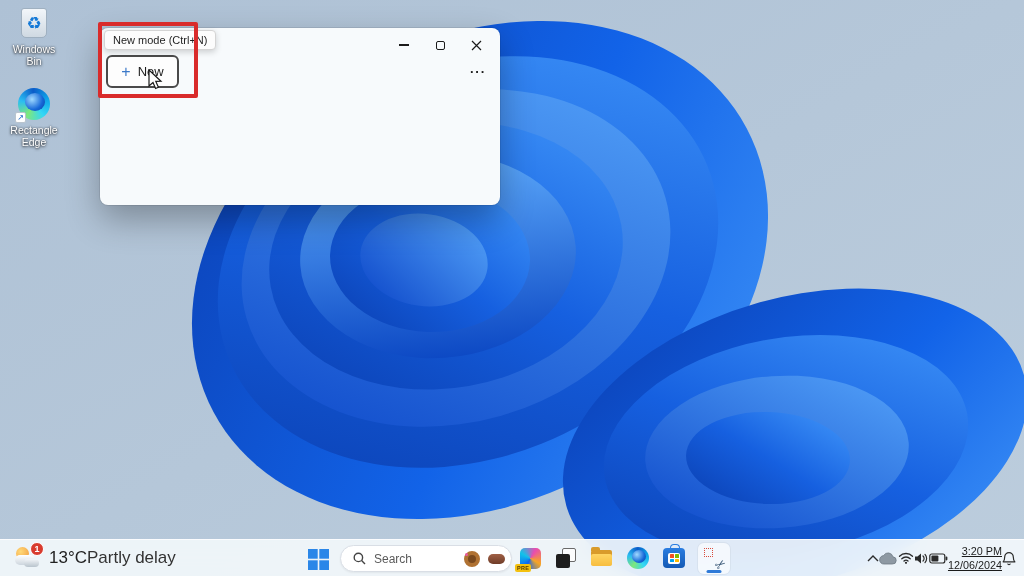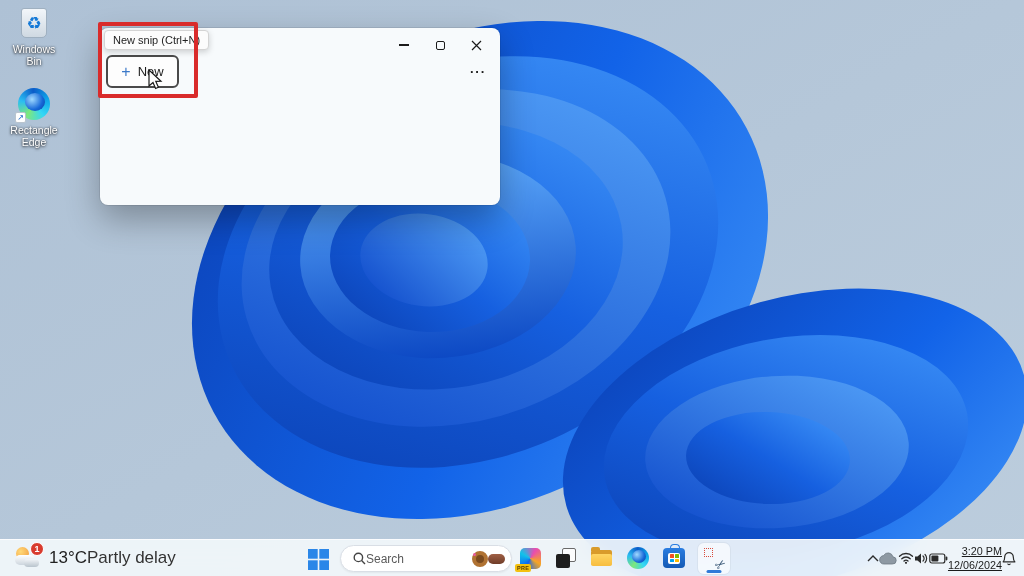--- a/index.html
+++ b/index.html
@@ -60,21 +60,21 @@
   .w-cloud{position:absolute;left:1px;top:10px;width:20px;height:10px;border-radius:10px;
     background:linear-gradient(180deg,#ffffff,#cdd6de);box-shadow:8px-2px 0 -2px #e8edf2;}
   .w-cloud2{position:absolute;left:10px;top:14px;width:15px;height:8px;border-radius:8px;
     background:linear-gradient(180deg,#f2f5f8,#b9c4cd);}
   .w-badge{position:absolute;right:-3px;top:-3px;min-width:14px;height:14px;border-radius:50%;background:#d83b2e;
     border:1.5px solid #fff;color:#fff;font-size:9px;font-weight:700;display:flex;align-items:center;justify-content:center;}
   .w-text{display:flex;flex-direction:row;justify-content:space-between;font-size:17px;line-height:1.25;color:#333;}
   .w-text .temp{color:#222;}
   .start-btn{position:absolute;left:306px;top:7px;width:24px;height:24px;display:flex;align-items:center;justify-content:center;border-radius:4px;}
   .search-pill{position:absolute;left:340px;top:5px;width:172px;height:27px;border-radius:14px;background:#fff;
-    border:1px solid #d9dee5;display:flex;align-items:center;padding:0 6px 0 12px;box-shadow:0 1px 2px rgba(0,0,0,.06);}
+    border:1px solid #d9dee5;display:flex;align-items:center;gap:8px;padding:0 6px 0 12px;box-shadow:0 1px 2px rgba(0,0,0,.06);}
   .search-pill .s-label{font-size:12px;color:#5a5a5a;flex:1;}
   .donut{width:16px;height:16px;border-radius:50%;border:4.5px solid #b07232;background:#7a4a1e;position:relative;}
   .donut:after{content:"";position:absolute;left:-3px;top:-2px;width:3px;height:3px;border-radius:2px;background:#e85ba0;box-shadow:5px-1px 0 #57c1e8,2px 4px 0 #f3d23c;}
   .eclair{width:17px;height:10px;border-radius:6px;background:linear-gradient(180deg,#a06046,#6f3c28);}
   .tb-apps{position:absolute;left:518px;top:0;height:100%;display:flex;align-items:center;gap:12px;}
   .app{width:24px;height:24px;display:flex;align-items:center;justify-content:center;position:relative;}
   .copilot{width:21px;height:21px;border-radius:5px;
     background:conic-gradient(from 210deg,#0b63f6,#12c2e9,#e94caf,#f6a623,#0b63f6);}
   .pre-badge{position:absolute;left:-3px;bottom:-2px;background:#f4c10f;color:#5a3c00;font-size:5.5px;font-weight:700;
     padding:1px 2px;border-radius:2px;letter-spacing:.3px;}
@@ -187,21 +187,21 @@
     <div class="toolbar-sep"></div>
 
 
 
     <div class="more-btn">
       <span>···</span>
     </div>
 
   </div>
 
-  <div class="tooltip">New snip (Ctrl+N)</div>
+  <div class="tooltip">New mode (Ctrl+N)</div>
 
   <div class="red-box"></div>
 
   <svg class="cursor" width="17" height="22" viewBox="0 0 17 22">
     <path d="M2 1 L2 17 L6 13.5 L8.6 19.5 L11.4 18.2 L8.8 12.4 L14 12.2 Z" fill="#fff" stroke="#1a1a1a" stroke-width="1.2"></path>
   </svg>
 
   <div class="taskbar">
 
     <div class="tb-weather">

